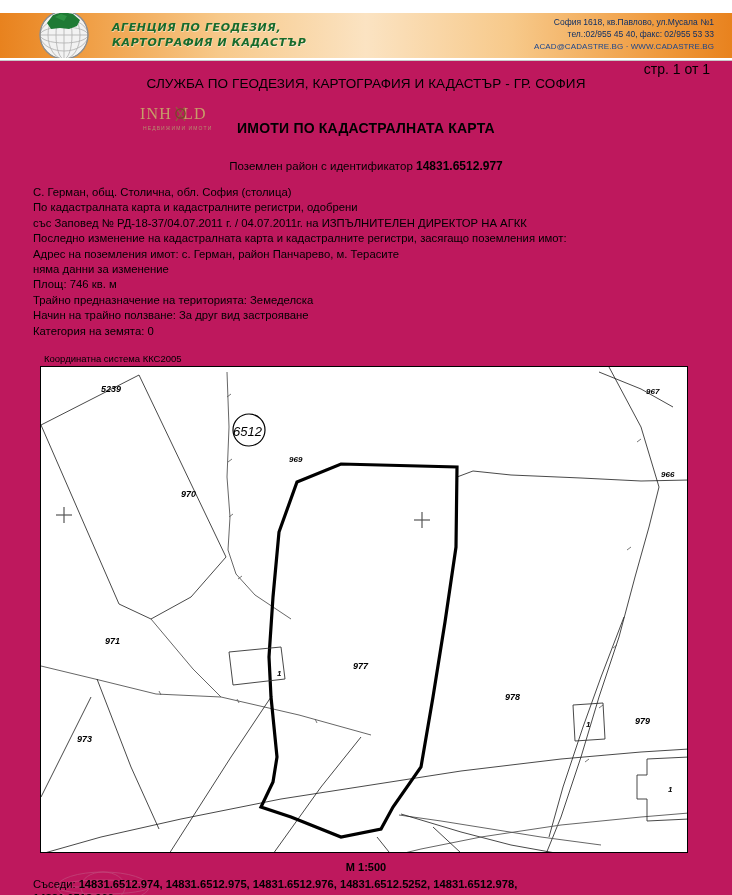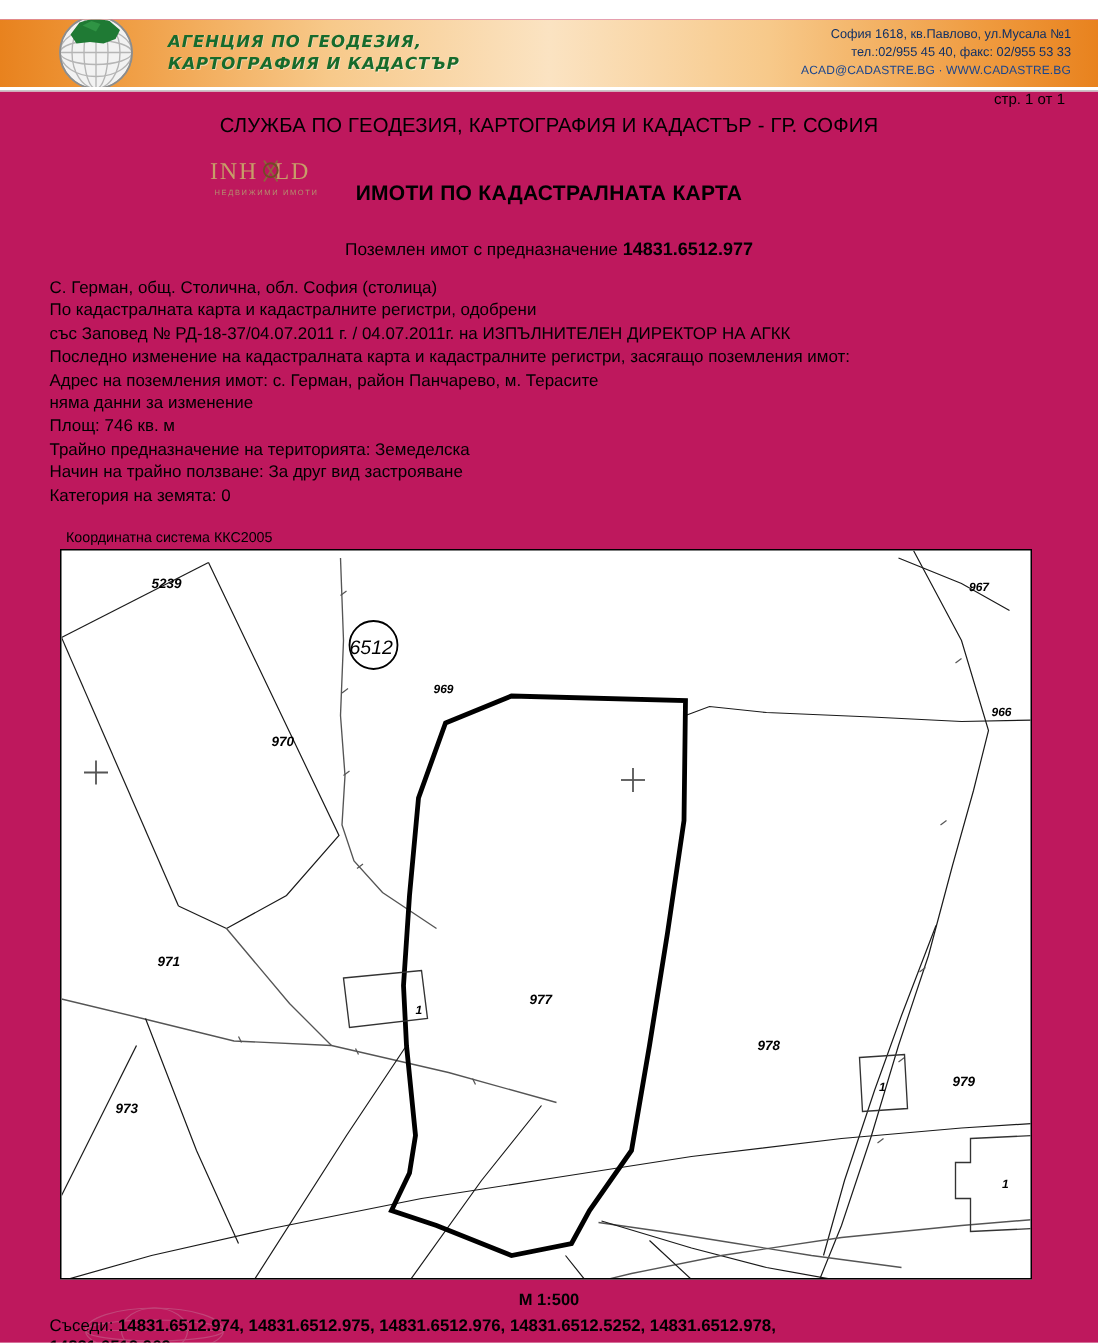--- a/index.html
+++ b/index.html
@@ -63,21 +63,21 @@
   #header-rule {
     height: 3px;
     background: #ffffff;
     border-bottom: 1px solid #c8c8c8;
   }
 
   
   #page-number {
     position: absolute;
     right: 22px; top: 48px;
-    font-size: 10px;
+    font-size: 14px;
     color: #000;
   }
 
   
   #office-title {
     position: absolute;
     top: 63px; left: 0; right: 0;
     text-align: center;
     font-size: 13.5px;
     color: #000;
@@ -259,21 +259,21 @@
       <path d="M39 6 L48 20"></path>
       <path d="M48 6 L39 20"></path>
       <circle cx="43.5" cy="12.5" r="4.6" stroke="#6d4f23" stroke-width="1.3"></circle>
     </g>
     <text x="6" y="29" font-family="Liberation Sans, sans-serif" font-size="5" letter-spacing="1.1" fill="#b39a70">НЕДВИЖИМИ ИМОТИ</text>
   </svg>
 
   <div id="doc-title">ИМОТИ ПО КАДАСТРАЛНАТА КАРТА</div>
 
   <div id="identifier-line">
-    <span>Поземлен имот с  предназначение</span>
+    <span>Поземлен район с  идентификатор</span>
     <b>14831.6512.977</b>
   </div>
 
   <div id="details">
     <div class="row">
       <span>С. </span><b>Герман</b><span>, общ. </span><b>Столична</b><span>, обл. </span><b>София (столица)</b>
     </div>
     <div class="row">По кадастралната карта и кадастралните регистри, одобрени</div>
     <div class="row">
       <span>със </span><b>Заповед № РД-18-37/04.07.2011 г. / 04.07.2011г. на ИЗПЪЛНИТЕЛЕН ДИРЕКТОР НА АГКК</b>

